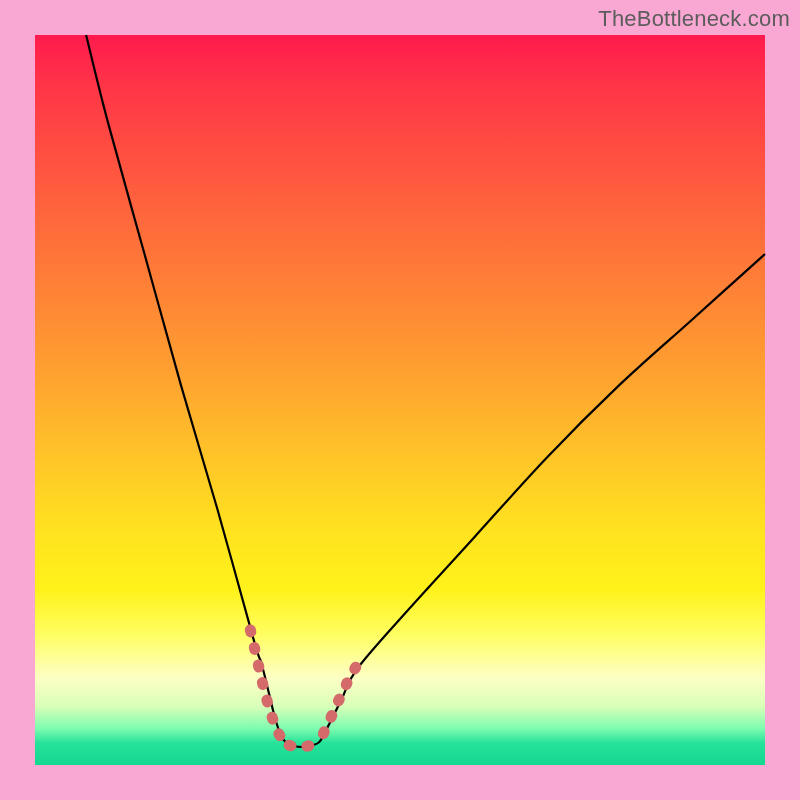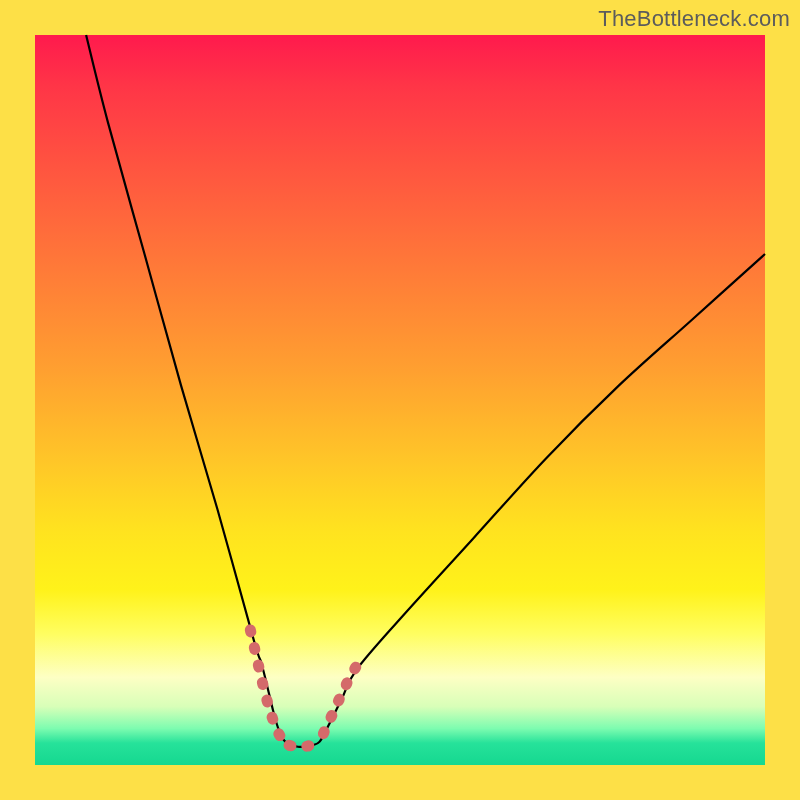--- a/index.html
+++ b/index.html
@@ -10,21 +10,21 @@
     background: #000;
     overflow: hidden;
     font-family: Arial, Helvetica, sans-serif;
   }
   .frame {
     position: absolute;
     left: 0;
     top: 0;
     width: 800px;
     height: 800px;
-    background: #fde047;
+    background: #f9a8d4;
   }
   .plot-area {
     position: absolute;
     left: 35px;
     top: 35px;
     width: 730px;
     height: 730px;
     
     background: linear-gradient(
       to bottom,

